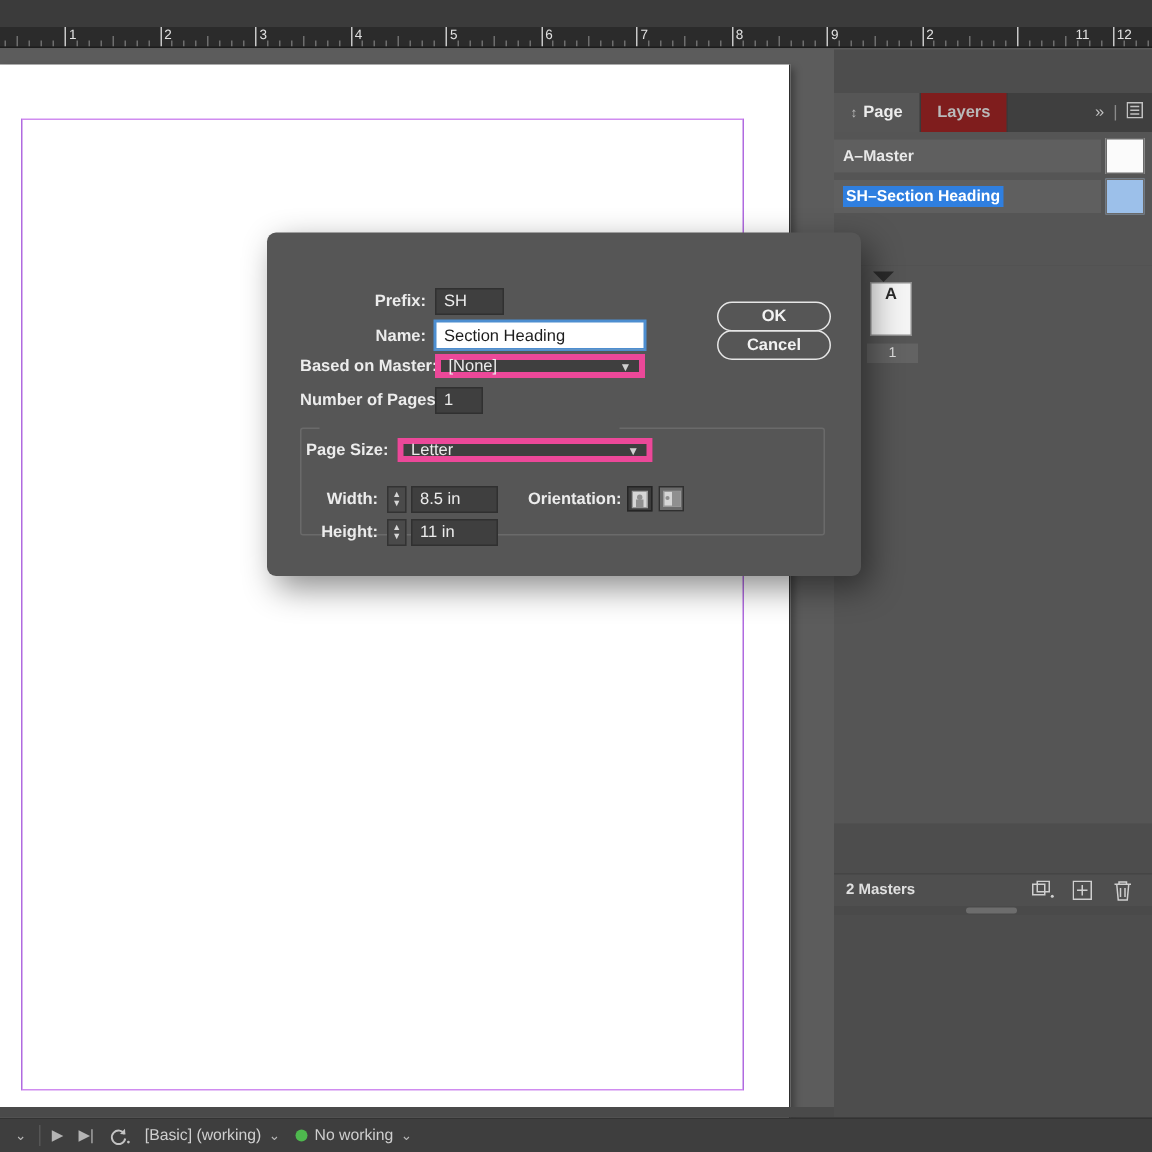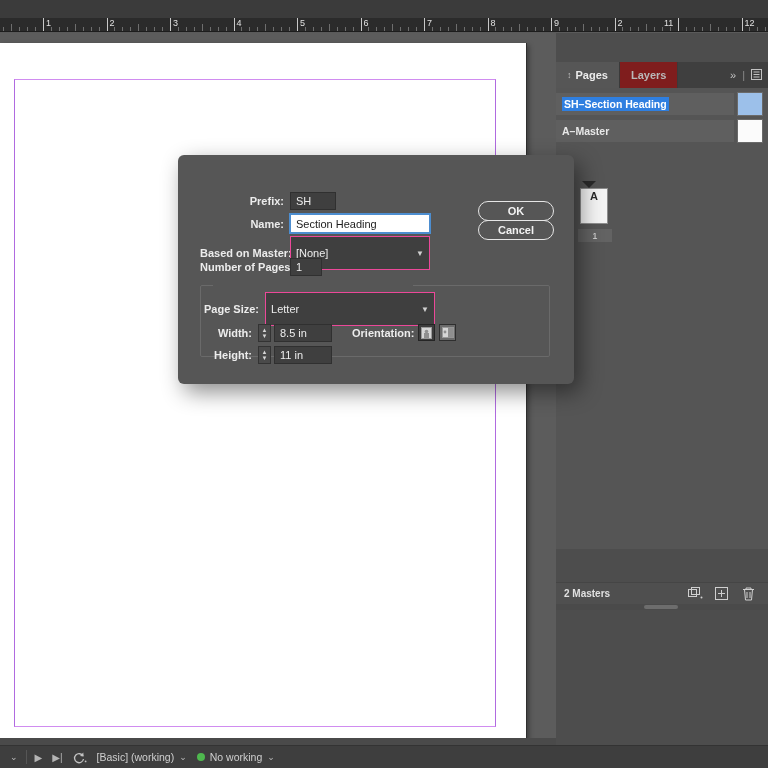--- a/index.html
+++ b/index.html
@@ -201,21 +201,21 @@
   .fld {
     background: #3f3f3f; border: 1px solid #303030;
     height: 18px; color: #ececec; font-size: 11px;
     display: flex; align-items: center; padding: 0 5px;
   }
   .fld.focused {
     background: #ffffff; color: #1c1c1c;
     border: 1px solid #4d8ed0; outline: 1px solid #4d8ed0;
   }
   .select {
-    background: #3f3f3f; border: 1px solid #ec4899; height: 34px;
+    background: #3f3f3f; border: 4px solid #ec4899; height: 16px;
     color: #ececec; font-size: 11px;
     display: flex; align-items: center; padding: 0 5px;
     justify-content: space-between;
   }
   .select .chev { font-size: 8px; color: #d0d0d0; margin-left: 6px; }
 
   .btn {
     position: absolute; width: 76px; height: 20px;
     border: 1px solid #e6e6e6; border-radius: 10px;
     background: transparent; color: #f2f2f2;
@@ -272,21 +272,21 @@
       <div class="rlabel" style="left: 361.5px;">6</div>
       <div class="tick major" style="left: 424px;"></div>
       <div class="rlabel" style="left: 425px;">7</div>
       <div class="tick major" style="left: 487.5px;"></div>
       <div class="rlabel" style="left: 488.5px;">8</div>
       <div class="tick major" style="left: 551px;"></div>
       <div class="rlabel" style="left: 552px;">9</div>
       <div class="tick major" style="left: 614.5px;"></div>
       <div class="rlabel" style="left: 615.5px;">2</div>
       <div class="tick major" style="left: 678px;"></div>
-      <div class="rlabel" style="left: 662px;">11</div>
+      <div class="rlabel" style="left: 715px;">11</div>
       <div class="tick major" style="left: 741.5px;"></div>
       <div class="rlabel" style="left: 742.5px;">12</div>
       <div class="tick minor" style="left: 3px; height: 4px;"></div>
       <div class="tick minor" style="left: 11px; height: 7px;"></div>
       <div class="tick minor" style="left: 19px; height: 4px;"></div>
       <div class="tick minor" style="left: 27px; height: 4px;"></div>
       <div class="tick minor" style="left: 35px; height: 4px;"></div>
       <div class="tick minor" style="left: 51px; height: 4px;"></div>
       <div class="tick minor" style="left: 59px; height: 4px;"></div>
       <div class="tick minor" style="left: 67px; height: 4px;"></div>
@@ -373,21 +373,21 @@
     <div class="page">
       <div class="margin-guide"></div>
     </div>
   </div>
 
   <div class="dock">
 
     <div class="panel-tabs">
       <div class="ptab active">
         <span class="grip">↕</span>
-        <span>Pages</span>
+        <span>Page</span>
       </div>
       <div class="ptab">
         <span>Layers</span>
       </div>
       <div class="tab-spacer"></div>
       <div class="tab-icons">
         <span>»</span>
         <span class="bar">|</span>
         <span>
           <svg width="11" height="11" viewBox="0 0 11 11">
@@ -396,29 +396,29 @@
             <line x1="2.5" y1="5.5" x2="8.5" y2="5.5" stroke="#c2c2c2"></line>
             <line x1="2.5" y1="8" x2="8.5" y2="8" stroke="#c2c2c2"></line>
           </svg>
         </span>
       </div>
     </div>
 
     <div class="masters-list">
       <div class="master-row">
         <div class="master-name">
-          <span class="hl">SH–Section Heading</span>
-        </div>
-        <div class="master-thumb blue"></div>
+          <span>A–Master</span>
+        </div>
+        <div class="master-thumb white"></div>
       </div>
       <div class="master-row">
         <div class="master-name">
-          <span>A–Master</span>
-        </div>
-        <div class="master-thumb white"></div>
+          <span class="hl">SH–Section Heading</span>
+        </div>
+        <div class="master-thumb blue"></div>
       </div>
     </div>
 
     <div class="pages-area">
       <div class="dock-left-tab"></div>
       <div class="spread-marker"></div>
       <div class="page-thumb">
         <span>A</span>
       </div>
       <div class="page-number-chip">

